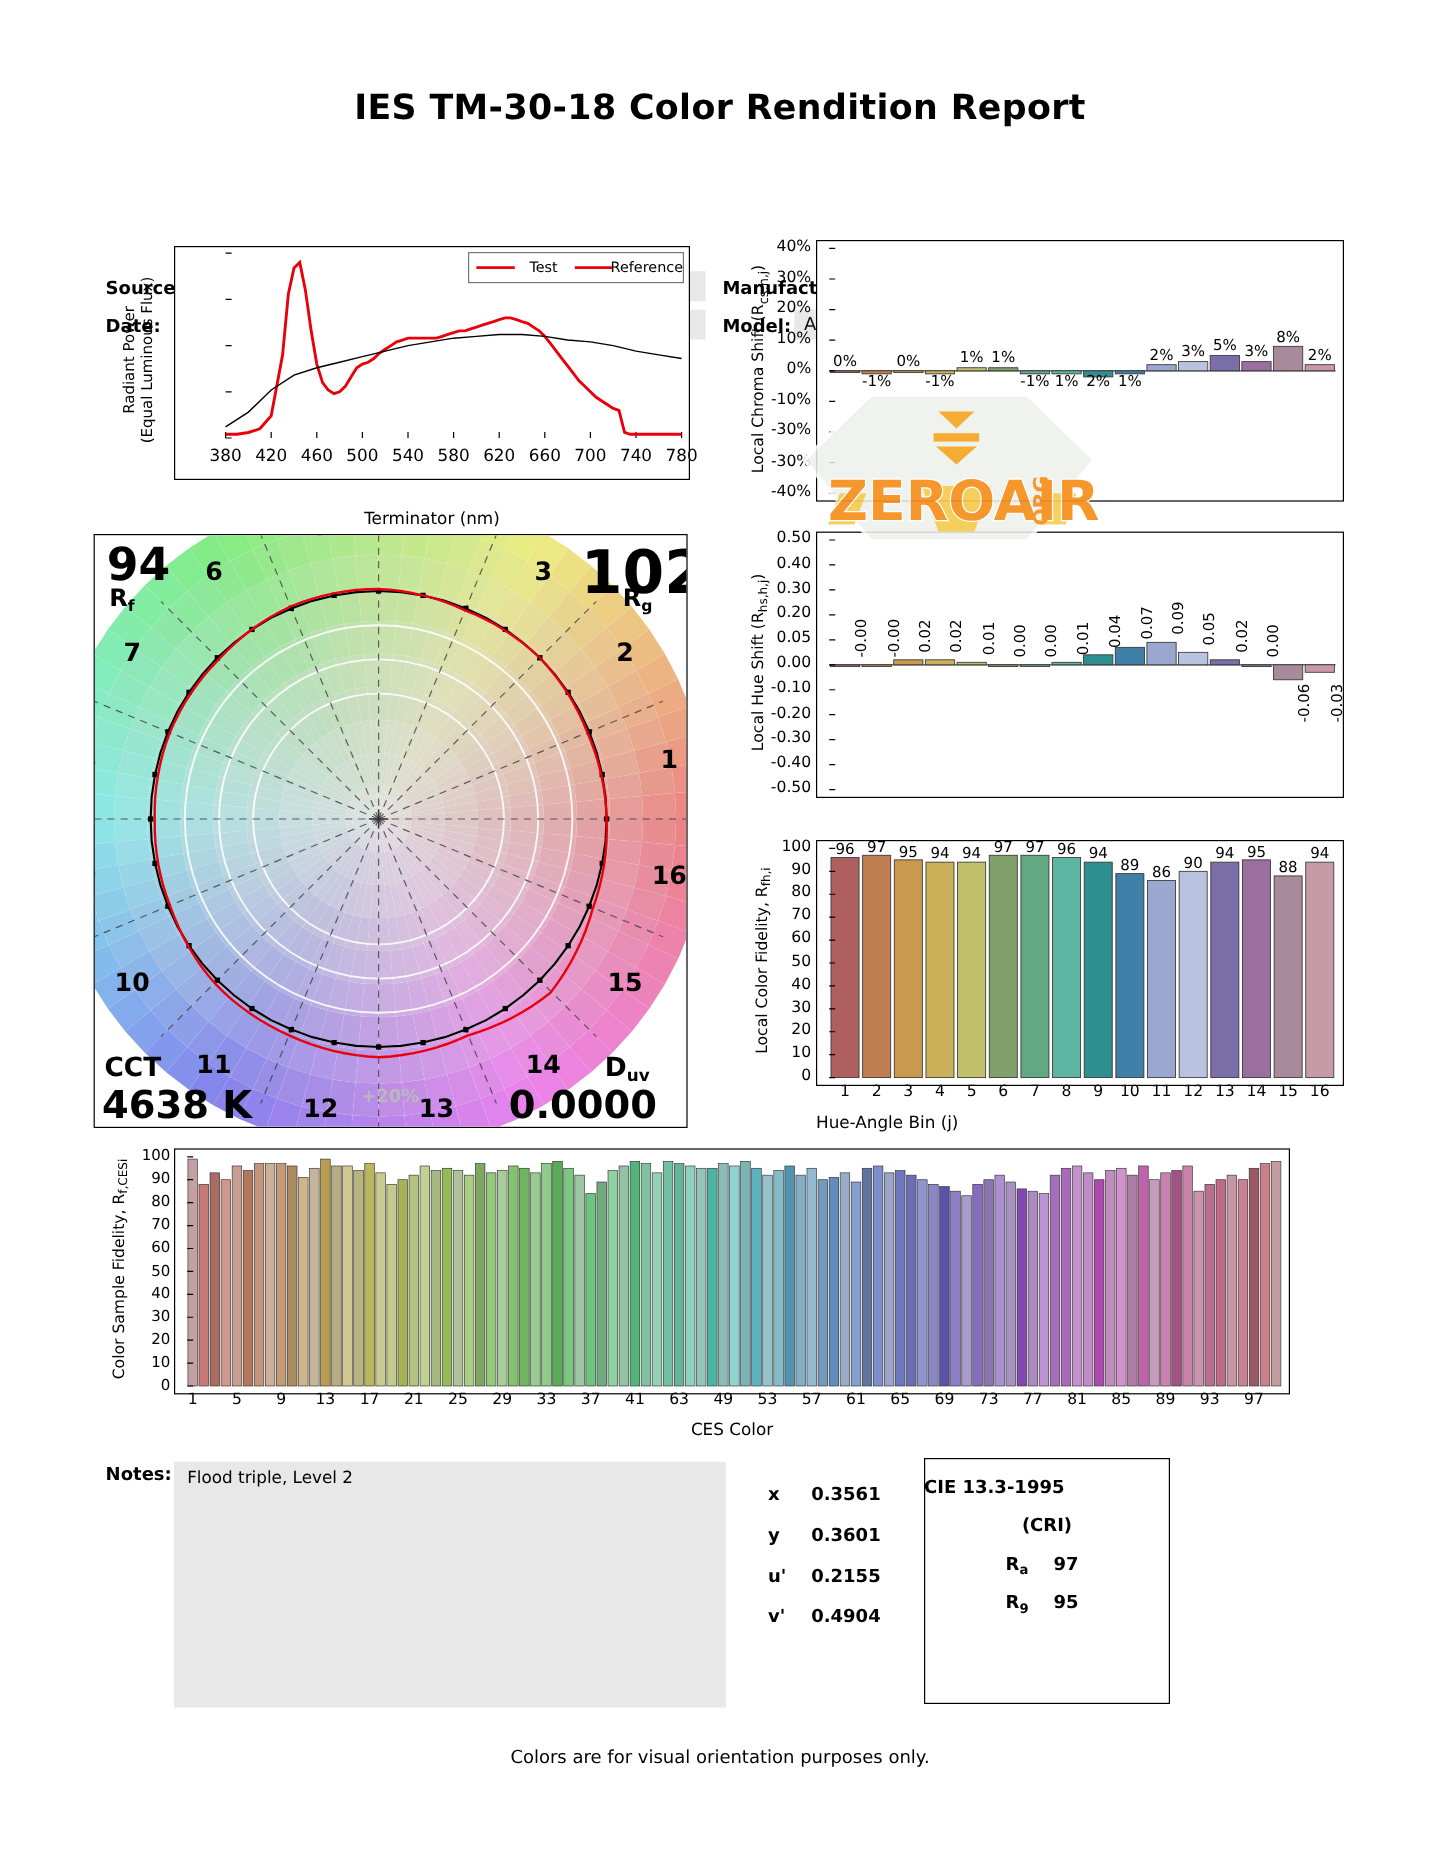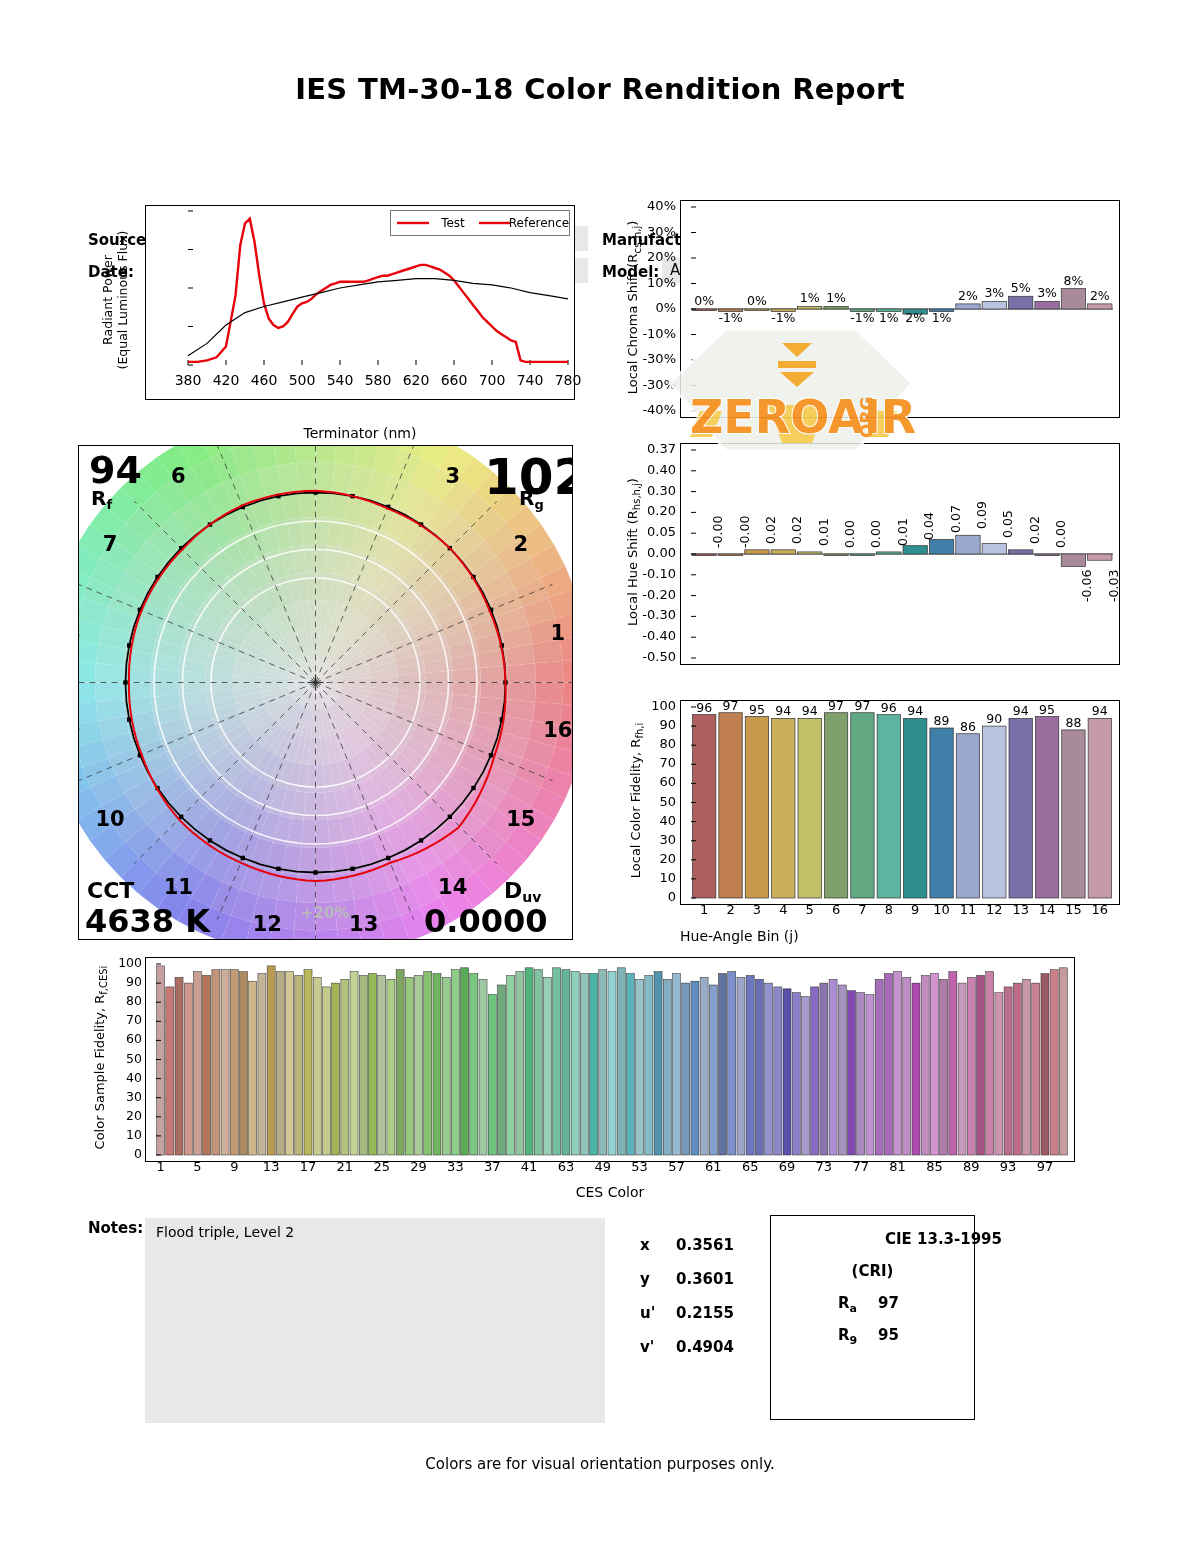--- a/index.html
+++ b/index.html
@@ -217,21 +217,21 @@
       <line x1="10" y1="89.2" x2="15" y2="89.2" stroke="#000" stroke-width="1"></line>
       <line x1="10" y1="110" x2="15" y2="110" stroke="#000" stroke-width="1"></line>
       <line x1="10" y1="130.8" x2="15" y2="130.8" stroke="#000" stroke-width="1"></line>
       <line x1="10" y1="151.6" x2="15" y2="151.6" stroke="#000" stroke-width="1"></line>
       <line x1="10" y1="172.4" x2="15" y2="172.4" stroke="#000" stroke-width="1"></line>
       <line x1="10" y1="193.20000000000002" x2="15" y2="193.20000000000002" stroke="#000" stroke-width="1"></line>
       <line x1="10" y1="214" x2="15" y2="214" stroke="#000" stroke-width="1"></line>
     </svg>
   <div class="axlabel" style="left:625px; top:662px; width:220px; transform:rotate(-90deg); transform-origin:0 0; text-align:center; font-size:13px;">Local Hue Shift (R<span style="font-size:10px;vertical-align:-3px;">hs,h,j</span>)</div>
   <div id="hue-yticks">
-      <div style="position: absolute; font-family: &quot;DejaVu Sans&quot;, sans-serif; width: 56px; text-align: right; font-size: 13px; left: 620px; top: 441px;">0.37</div>
+      <div style="position: absolute; font-family: &quot;DejaVu Sans&quot;, sans-serif; width: 56px; text-align: right; font-size: 13px; left: 620px; top: 441px;">0.50</div>
       <div style="position: absolute; font-family: &quot;DejaVu Sans&quot;, sans-serif; width: 56px; text-align: right; font-size: 13px; left: 620px; top: 461.8px;">0.40</div>
       <div style="position: absolute; font-family: &quot;DejaVu Sans&quot;, sans-serif; width: 56px; text-align: right; font-size: 13px; left: 620px; top: 482.6px;">0.30</div>
       <div style="position: absolute; font-family: &quot;DejaVu Sans&quot;, sans-serif; width: 56px; text-align: right; font-size: 13px; left: 620px; top: 503.4px;">0.20</div>
       <div style="position: absolute; font-family: &quot;DejaVu Sans&quot;, sans-serif; width: 56px; text-align: right; font-size: 13px; left: 620px; top: 524.2px;">0.05</div>
       <div style="position: absolute; font-family: &quot;DejaVu Sans&quot;, sans-serif; width: 56px; text-align: right; font-size: 13px; left: 620px; top: 545px;">0.00</div>
       <div style="position: absolute; font-family: &quot;DejaVu Sans&quot;, sans-serif; width: 56px; text-align: right; font-size: 13px; left: 620px; top: 565.8px;">-0.10</div>
       <div style="position: absolute; font-family: &quot;DejaVu Sans&quot;, sans-serif; width: 56px; text-align: right; font-size: 13px; left: 620px; top: 586.6px;">-0.20</div>
       <div style="position: absolute; font-family: &quot;DejaVu Sans&quot;, sans-serif; width: 56px; text-align: right; font-size: 13px; left: 620px; top: 607.4px;">-0.30</div>
       <div style="position: absolute; font-family: &quot;DejaVu Sans&quot;, sans-serif; width: 56px; text-align: right; font-size: 13px; left: 620px; top: 628.2px;">-0.40</div>
       <div style="position: absolute; font-family: &quot;DejaVu Sans&quot;, sans-serif; width: 56px; text-align: right; font-size: 13px; left: 620px; top: 649px;">-0.50</div>
@@ -1334,20 +1334,20 @@
     <div style="position: absolute; font-family: &quot;DejaVu Sans&quot;, sans-serif; font-size: 15px; font-weight: bold; left: 676px; top: 1236px;">0.3561</div>
     <div style="position: absolute; font-family: &quot;DejaVu Sans&quot;, sans-serif; font-size: 15px; font-weight: bold; left: 640px; top: 1270px;">y</div>
     <div style="position: absolute; font-family: &quot;DejaVu Sans&quot;, sans-serif; font-size: 15px; font-weight: bold; left: 676px; top: 1270px;">0.3601</div>
     <div style="position: absolute; font-family: &quot;DejaVu Sans&quot;, sans-serif; font-size: 15px; font-weight: bold; left: 640px; top: 1304px;">u'</div>
     <div style="position: absolute; font-family: &quot;DejaVu Sans&quot;, sans-serif; font-size: 15px; font-weight: bold; left: 676px; top: 1304px;">0.2155</div>
     <div style="position: absolute; font-family: &quot;DejaVu Sans&quot;, sans-serif; font-size: 15px; font-weight: bold; left: 640px; top: 1338px;">v'</div>
     <div style="position: absolute; font-family: &quot;DejaVu Sans&quot;, sans-serif; font-size: 15px; font-weight: bold; left: 676px; top: 1338px;">0.4904</div>
   </div>
 
 <div class="cie-box"></div>
-<span style="position:absolute; left:770px; top:1230px; width:232px; text-align:right; font-size:15px; font-weight:bold;">CIE 13.3-1995</span>
+<span style="position:absolute; left:770px; top:1230px; width:232px; text-align:left; font-size:15px; font-weight:bold;">CIE 13.3-1995</span>
 <span style="position:absolute; left:770px; top:1262px; width:205px; text-align:center; font-size:15px; font-weight:bold;">(CRI)</span>
 <span style="position:absolute; left:838px; top:1294px; font-size:15px; font-weight:bold;">R<span style="font-size:11px;vertical-align:-4px;">a</span></span>
 <span style="position:absolute; left:878px; top:1294px; font-size:15px; font-weight:bold;">97</span>
 <span style="position:absolute; left:838px; top:1326px; font-size:15px; font-weight:bold;">R<span style="font-size:11px;vertical-align:-4px;">9</span></span>
 <span style="position:absolute; left:878px; top:1326px; font-size:15px; font-weight:bold;">95</span>
 
 <div class="footer">Colors are for visual orientation purposes only.</div>
 
 </body></html>

